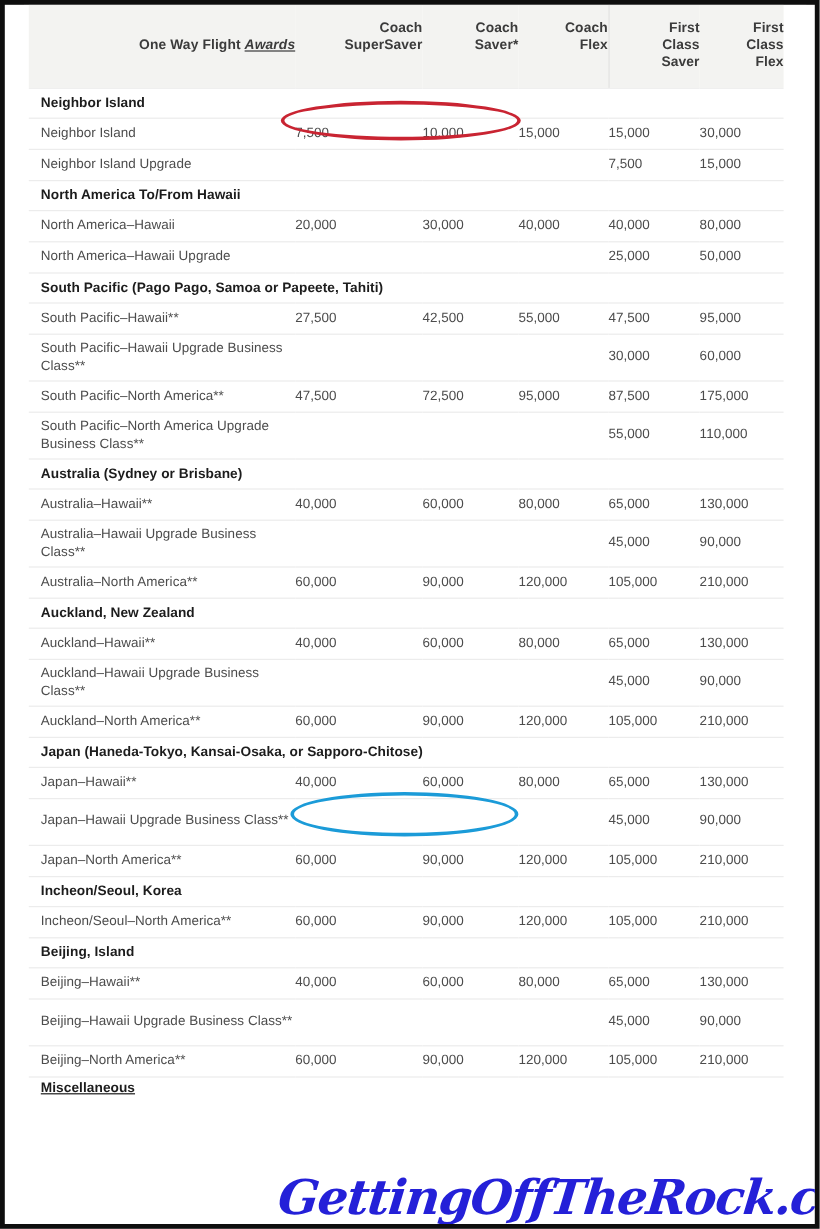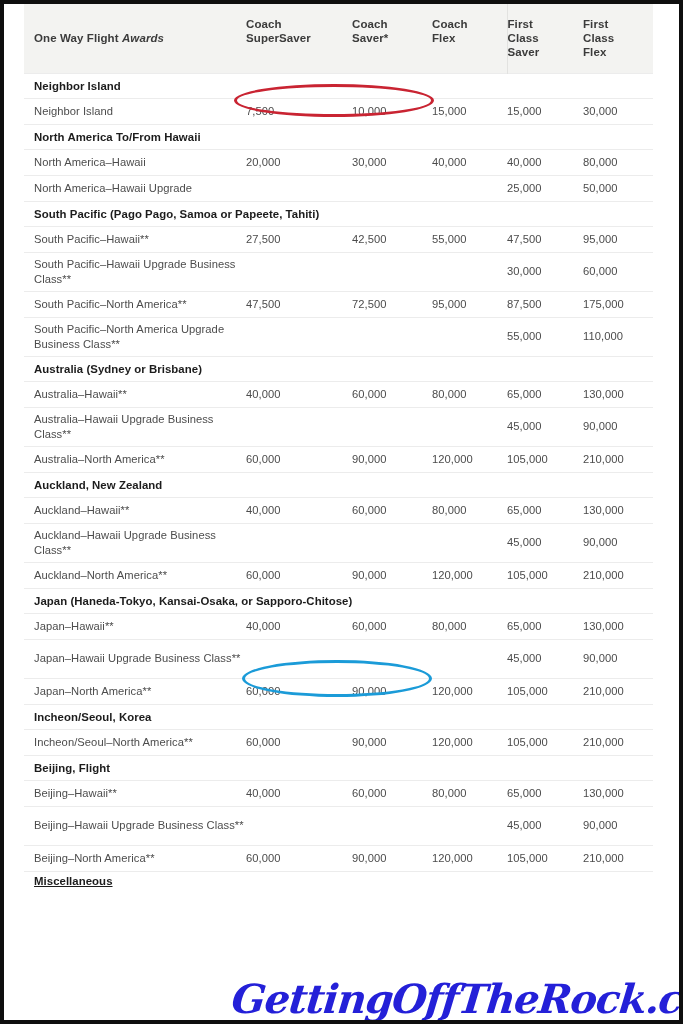--- a/index.html
+++ b/index.html
@@ -49,34 +49,35 @@
   col.c-v4     { width: 76px;  }
   col.c-v5     { width: 70px;  }
 
   
   thead th {
     background: #f3f3f1;
     font-size: 11.5px;
     line-height: 14.2px;
     font-weight: bold;
     color: #3b3b3b;
-    text-align: left;
+    text-align: right;
     vertical-align: top;
     padding: 13px 0 13px 0;
     height: 66px;
     letter-spacing: 0.1px;
   }
   thead th.h-route {
     padding-left: 10px;
     vertical-align: middle;
     font-size: 11.5px;
   }
   thead th.h-route i {
     font-style: italic;
     font-weight: bold;
+    text-decoration: underline;
   }
   thead th.h-first {
     border-left: 1px solid #e2e2e0;
   }
 
   
   tbody td {
     font-size: 11.2px;
     color: #4a4a4a;
     border-top: 1px solid #ececec;
@@ -182,20 +183,28 @@
             <td colspan="6">Neighbor Island</td>
           </tr>
           <tr class="data one-line">
             <td class="route">Neighbor Island</td>
             <td class="num">7,500</td>
             <td class="num">10,000</td>
             <td class="num">15,000</td>
             <td class="num">15,000</td>
             <td class="num">30,000</td>
           </tr>
+          <tr class="data one-line">
+            <td class="route">Neighbor Island Upgrade</td>
+            <td class="num"></td>
+            <td class="num"></td>
+            <td class="num"></td>
+            <td class="num">7,500</td>
+            <td class="num">15,000</td>
+          </tr>
           <tr class="section">
             <td colspan="6">North America To/From Hawaii</td>
           </tr>
           <tr class="data one-line">
             <td class="route">North America–Hawaii</td>
             <td class="num">20,000</td>
             <td class="num">30,000</td>
             <td class="num">40,000</td>
             <td class="num">40,000</td>
             <td class="num">80,000</td>
@@ -329,21 +338,21 @@
           </tr>
           <tr class="data one-line">
             <td class="route">Incheon/Seoul–North America**</td>
             <td class="num">60,000</td>
             <td class="num">90,000</td>
             <td class="num">120,000</td>
             <td class="num">105,000</td>
             <td class="num">210,000</td>
           </tr>
           <tr class="section">
-            <td colspan="6">Beijing, Flight</td>
+            <td colspan="6">Beijing, Island</td>
           </tr>
           <tr class="data one-line">
             <td class="route">Beijing–Hawaii**</td>
             <td class="num">40,000</td>
             <td class="num">60,000</td>
             <td class="num">80,000</td>
             <td class="num">65,000</td>
             <td class="num">130,000</td>
           </tr>
           <tr class="data two-line">

